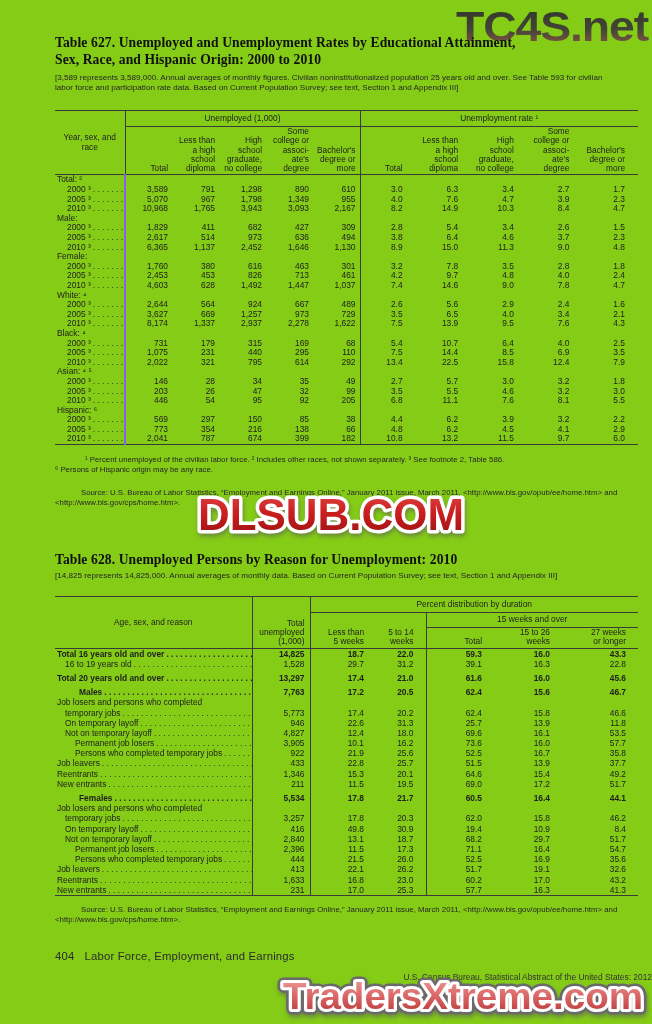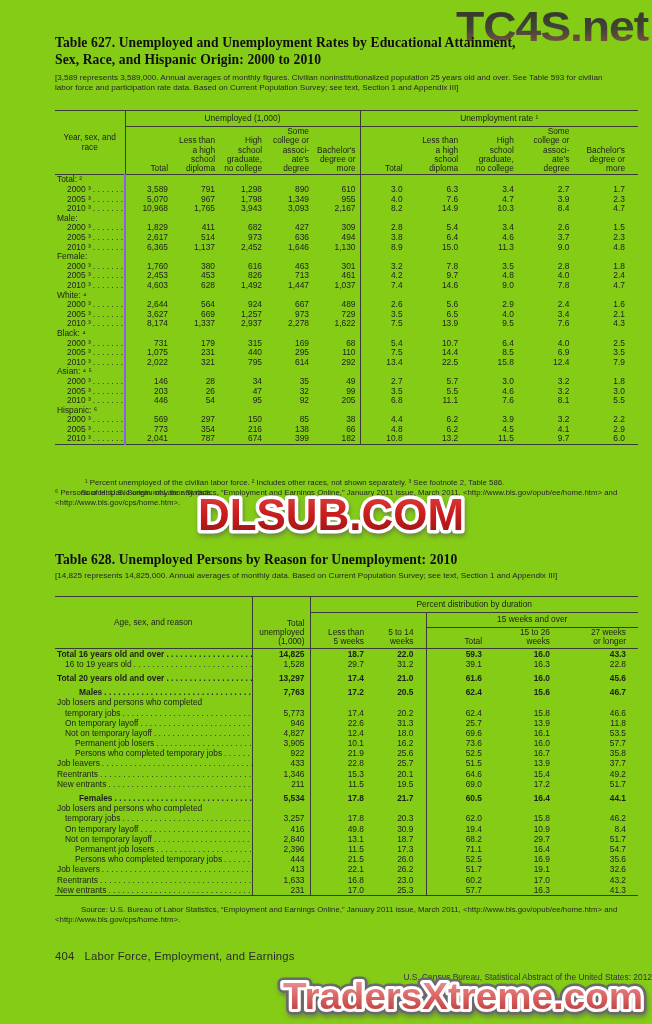--- a/index.html
+++ b/index.html
@@ -638,21 +638,21 @@
           <td class="num u sep">182</td>
           <td class="num r">10.8</td>
           <td class="num r">13.2</td>
           <td class="num r">11.5</td>
           <td class="num r">9.7</td>
           <td class="num r">6.0</td>
         </tr>
       </tbody>
   </table>
 
-  <div class="abs fn" id="t627-fn" style="left:55px;top:478px;width:578px">
+  <div class="abs fn" id="t627-fn" style="left:55px;top:455px;width:578px">
     <div>¹ Percent unemployed of the civilian labor force. ² Includes other races, not shown separately. ³ See footnote 2, Table 586.</div>
     <div>⁶ Persons of Hispanic origin may be any race.</div>
   </div>
   <p class="abs src" style="left:55px;top:488px;width:572px">Source: U.S. Bureau of Labor Statistics, “Employment and Earnings Online,” January 2011 issue, March 2011, &lt;http://www.bls.gov/opub/ee/home.htm&gt; and &lt;http://www.bls.gov/cps/home.htm&gt;.</p>
 
   <svg class="abs wm wm-shadow" style="left:186px;top:488px" width="290" height="58" viewBox="0 0 290 58">
     <defs>
       <linearGradient id="gMid" x1="0" y1="0" x2="0" y2="1">
         <stop offset="0" stop-color="#e04848"></stop>
           <stop offset="0.45" stop-color="#cc1f1f"></stop>

